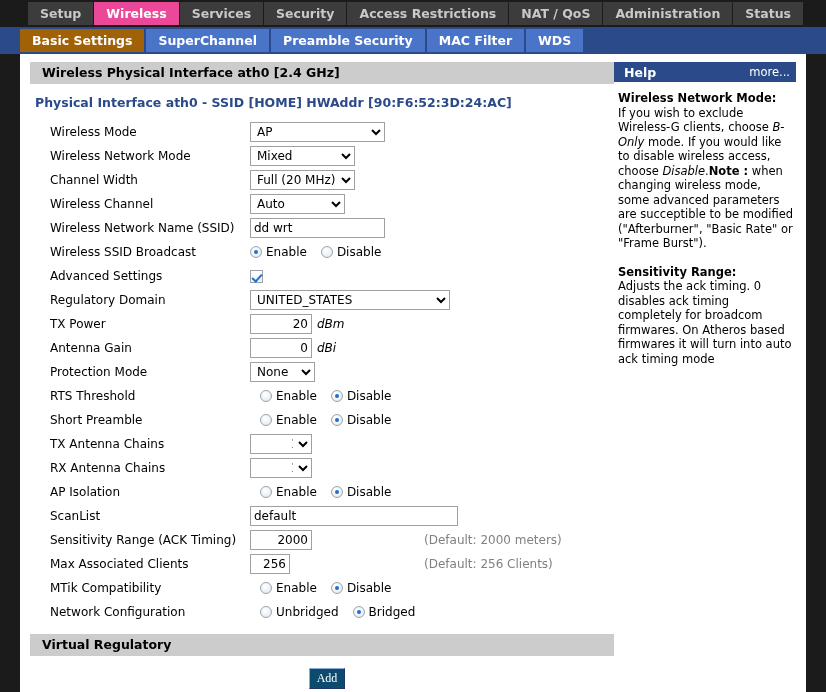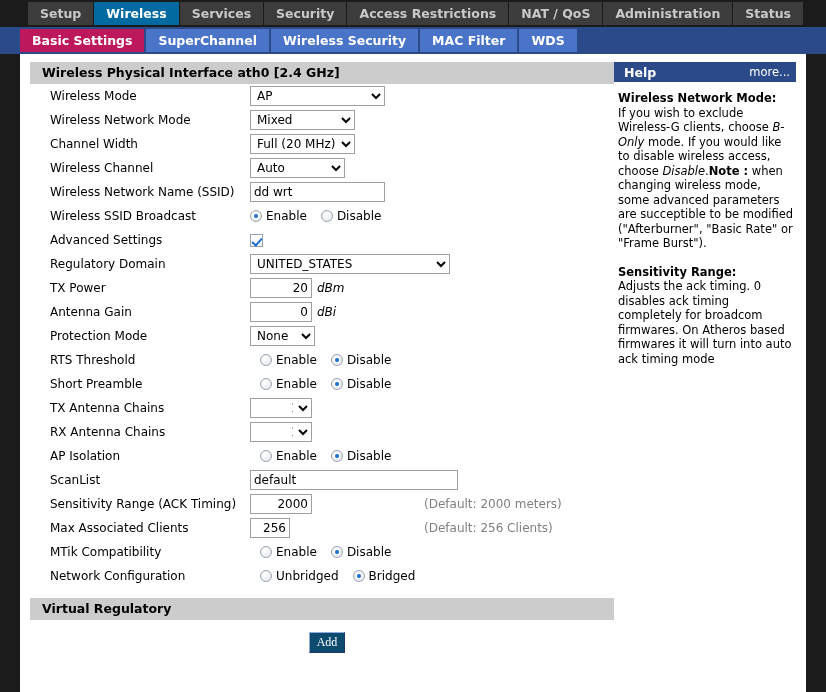--- a/index.html
+++ b/index.html
@@ -31,21 +31,21 @@
     background: #3c3c3c;
     color: #c9c9c9;
     font-size: 12.5px;
     font-weight: bold;
     line-height: 23px;
     border-right: 1px solid #1b1b1b;
     white-space: nowrap;
     cursor: pointer;
   }
   .mtab.active {
-    background: #0369a1;
+    background: #ec4899;
     color: #ffffff;
   }
 
   
   .subnav {
     position: absolute; top: 27px; left: 0;
     width: 826px; height: 27px;
     background: #2b4a8a;
     display: flex; align-items: flex-start;
     padding-left: 20px;
@@ -57,21 +57,21 @@
     background: #4a74c8;
     color: #ffffff;
     font-size: 12.5px;
     font-weight: bold;
     line-height: 23px;
     border-right: 2px solid #2b4a8a;
     white-space: nowrap;
     cursor: pointer;
   }
   .stab.active {
-    background: #be185d;
+    background: #a16207;
   }
 
   
   .body {
     position: absolute;
     top: 54px; left: 20px;
     width: 786px; height: 638px;
     background: #ffffff;
   }
 
@@ -278,30 +278,31 @@
     <div class="mtab">Security</div>
     <div class="mtab">Access Restrictions</div>
     <div class="mtab">NAT / QoS</div>
     <div class="mtab">Administration</div>
     <div class="mtab">Status</div>
   </div>
 
   <div class="subnav">
     <div class="stab active">Basic Settings</div>
     <div class="stab">SuperChannel</div>
-    <div class="stab">Wireless Security</div>
+    <div class="stab">Preamble Security</div>
     <div class="stab">MAC Filter</div>
     <div class="stab">WDS</div>
   </div>
 
   <div class="body">
 
     <div class="content">
 
       <div class="sect-head">Wireless Physical Interface ath0 [2.4 GHz]</div>
+      <div class="iface-line">Physical Interface ath0 - SSID [HOME] HWAddr [90:F6:52:3D:24:AC]</div>
 
       <div class="row">
         <div class="lbl">Wireless Mode</div>
         <div class="ctl">
           <select class="w-xl">
             <option>AP</option>
           </select>
         </div>
       </div>
 

